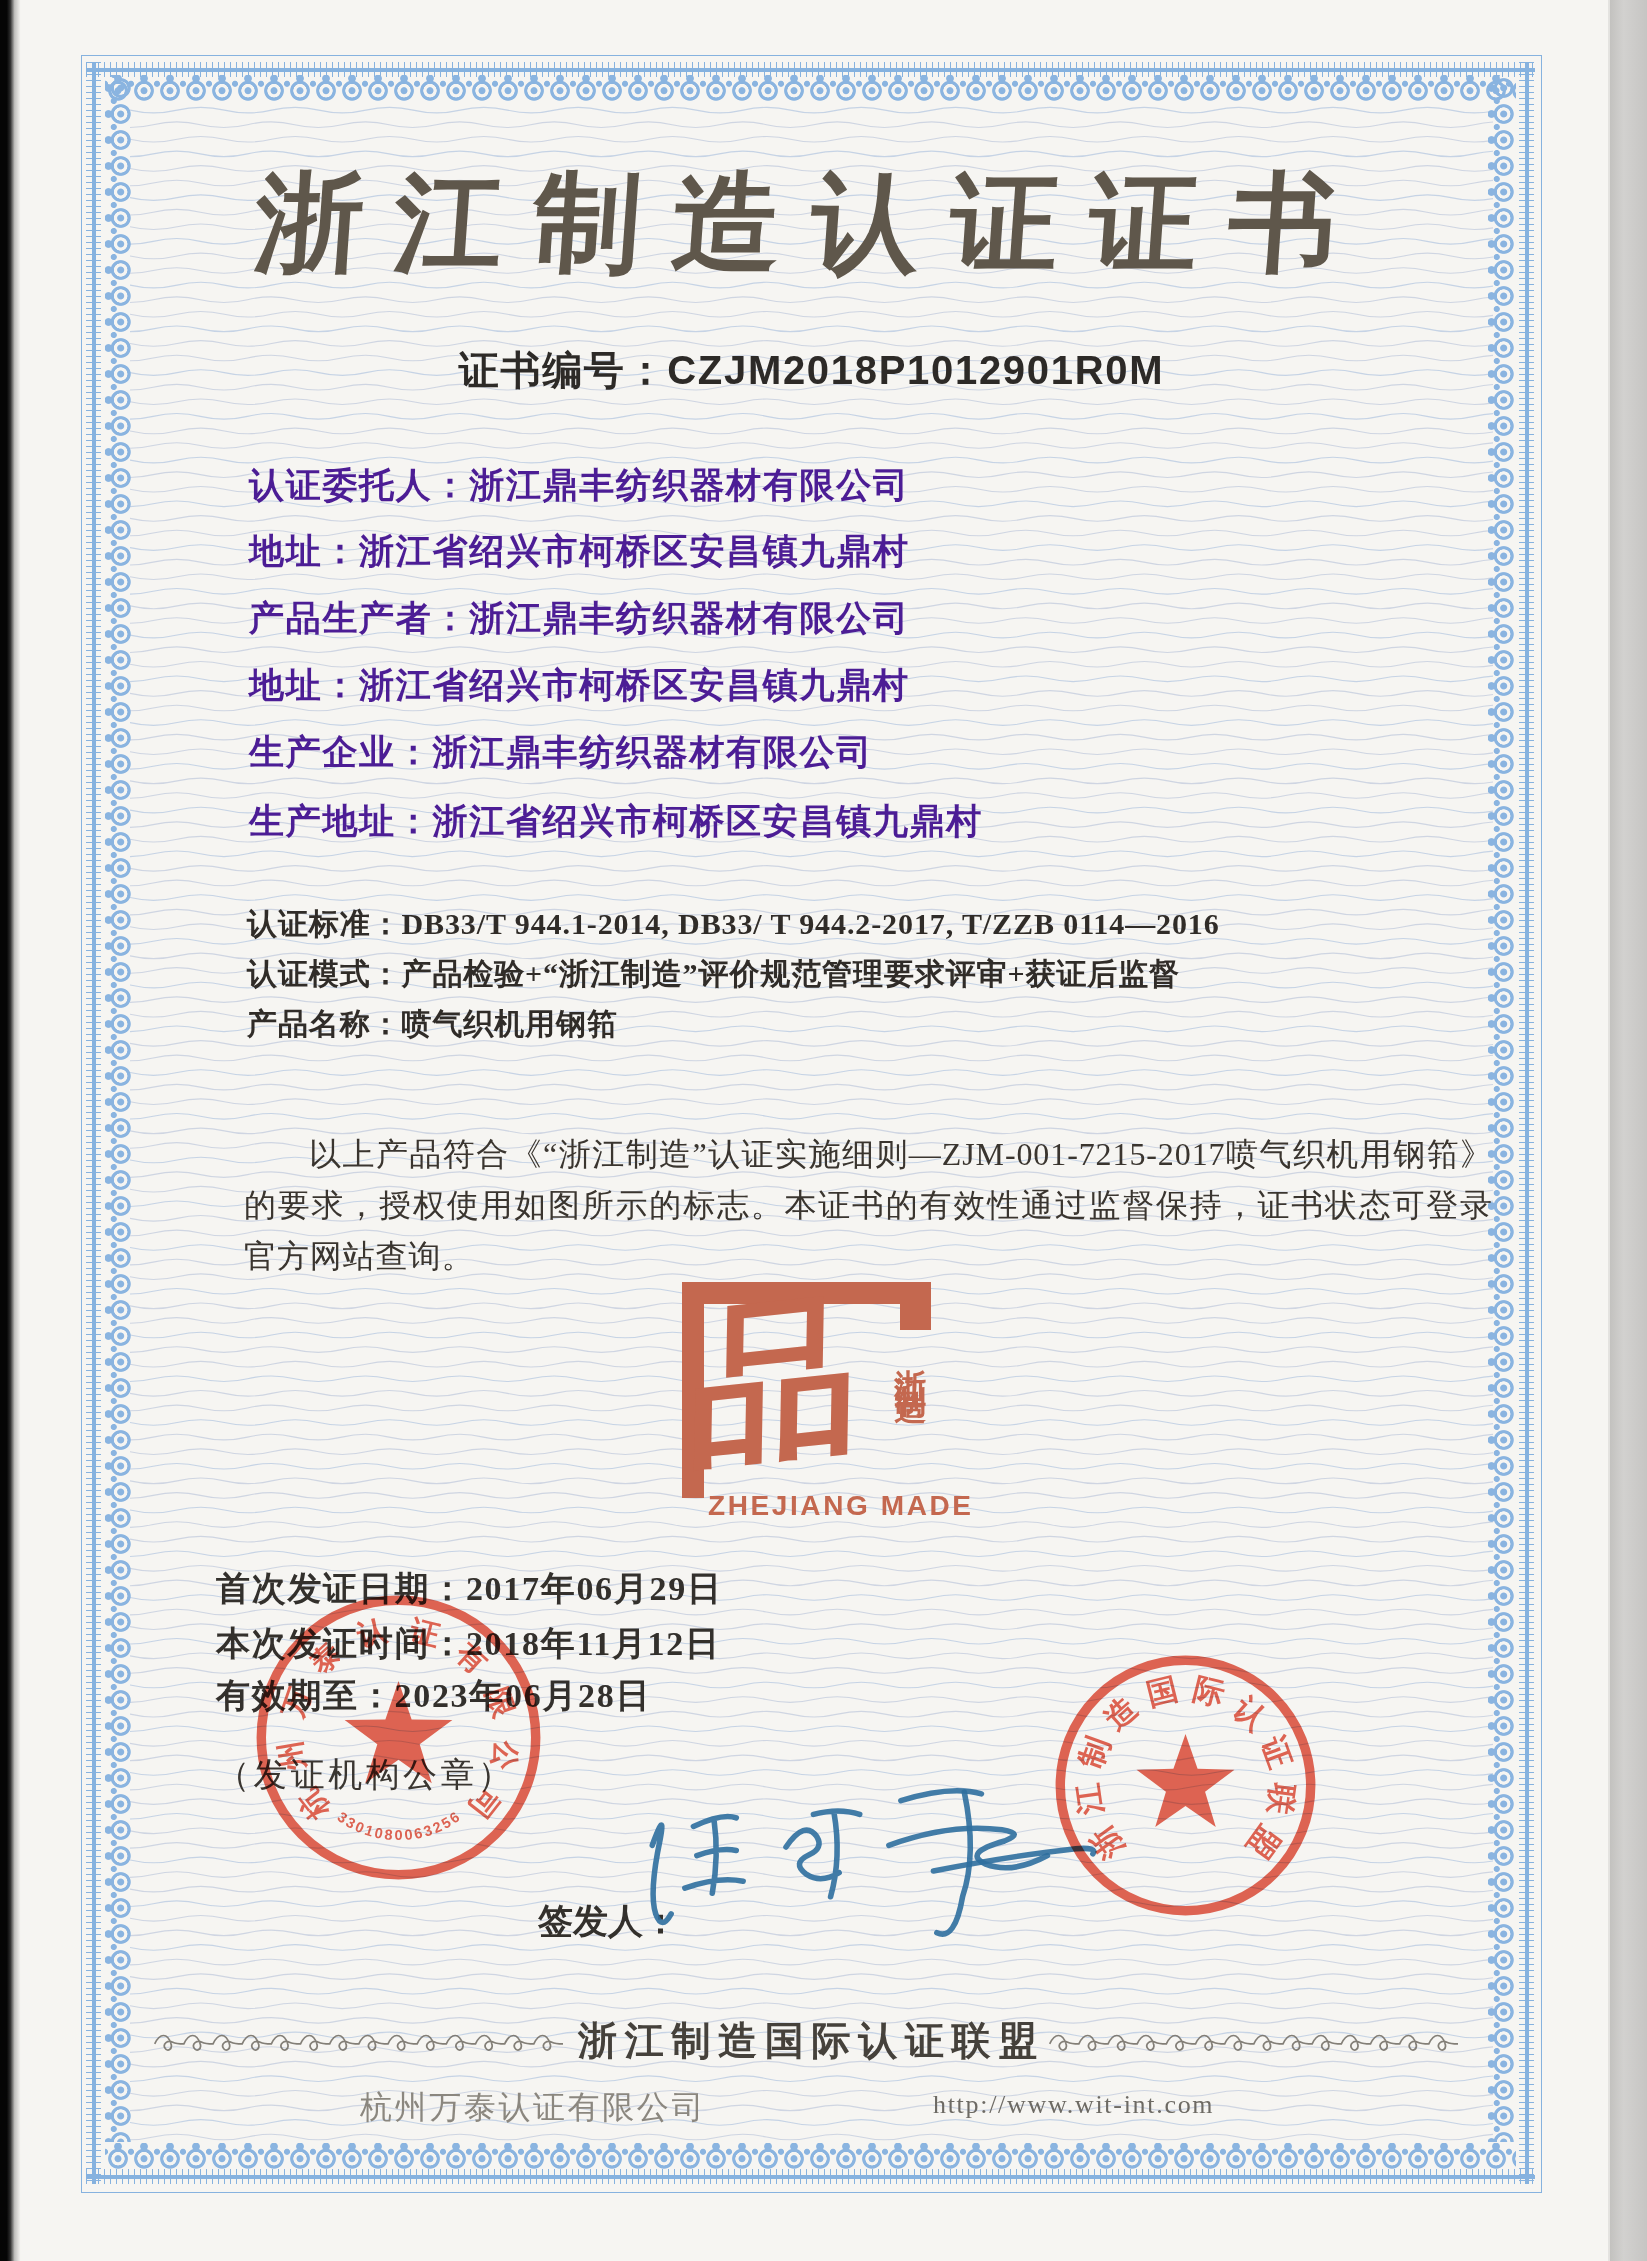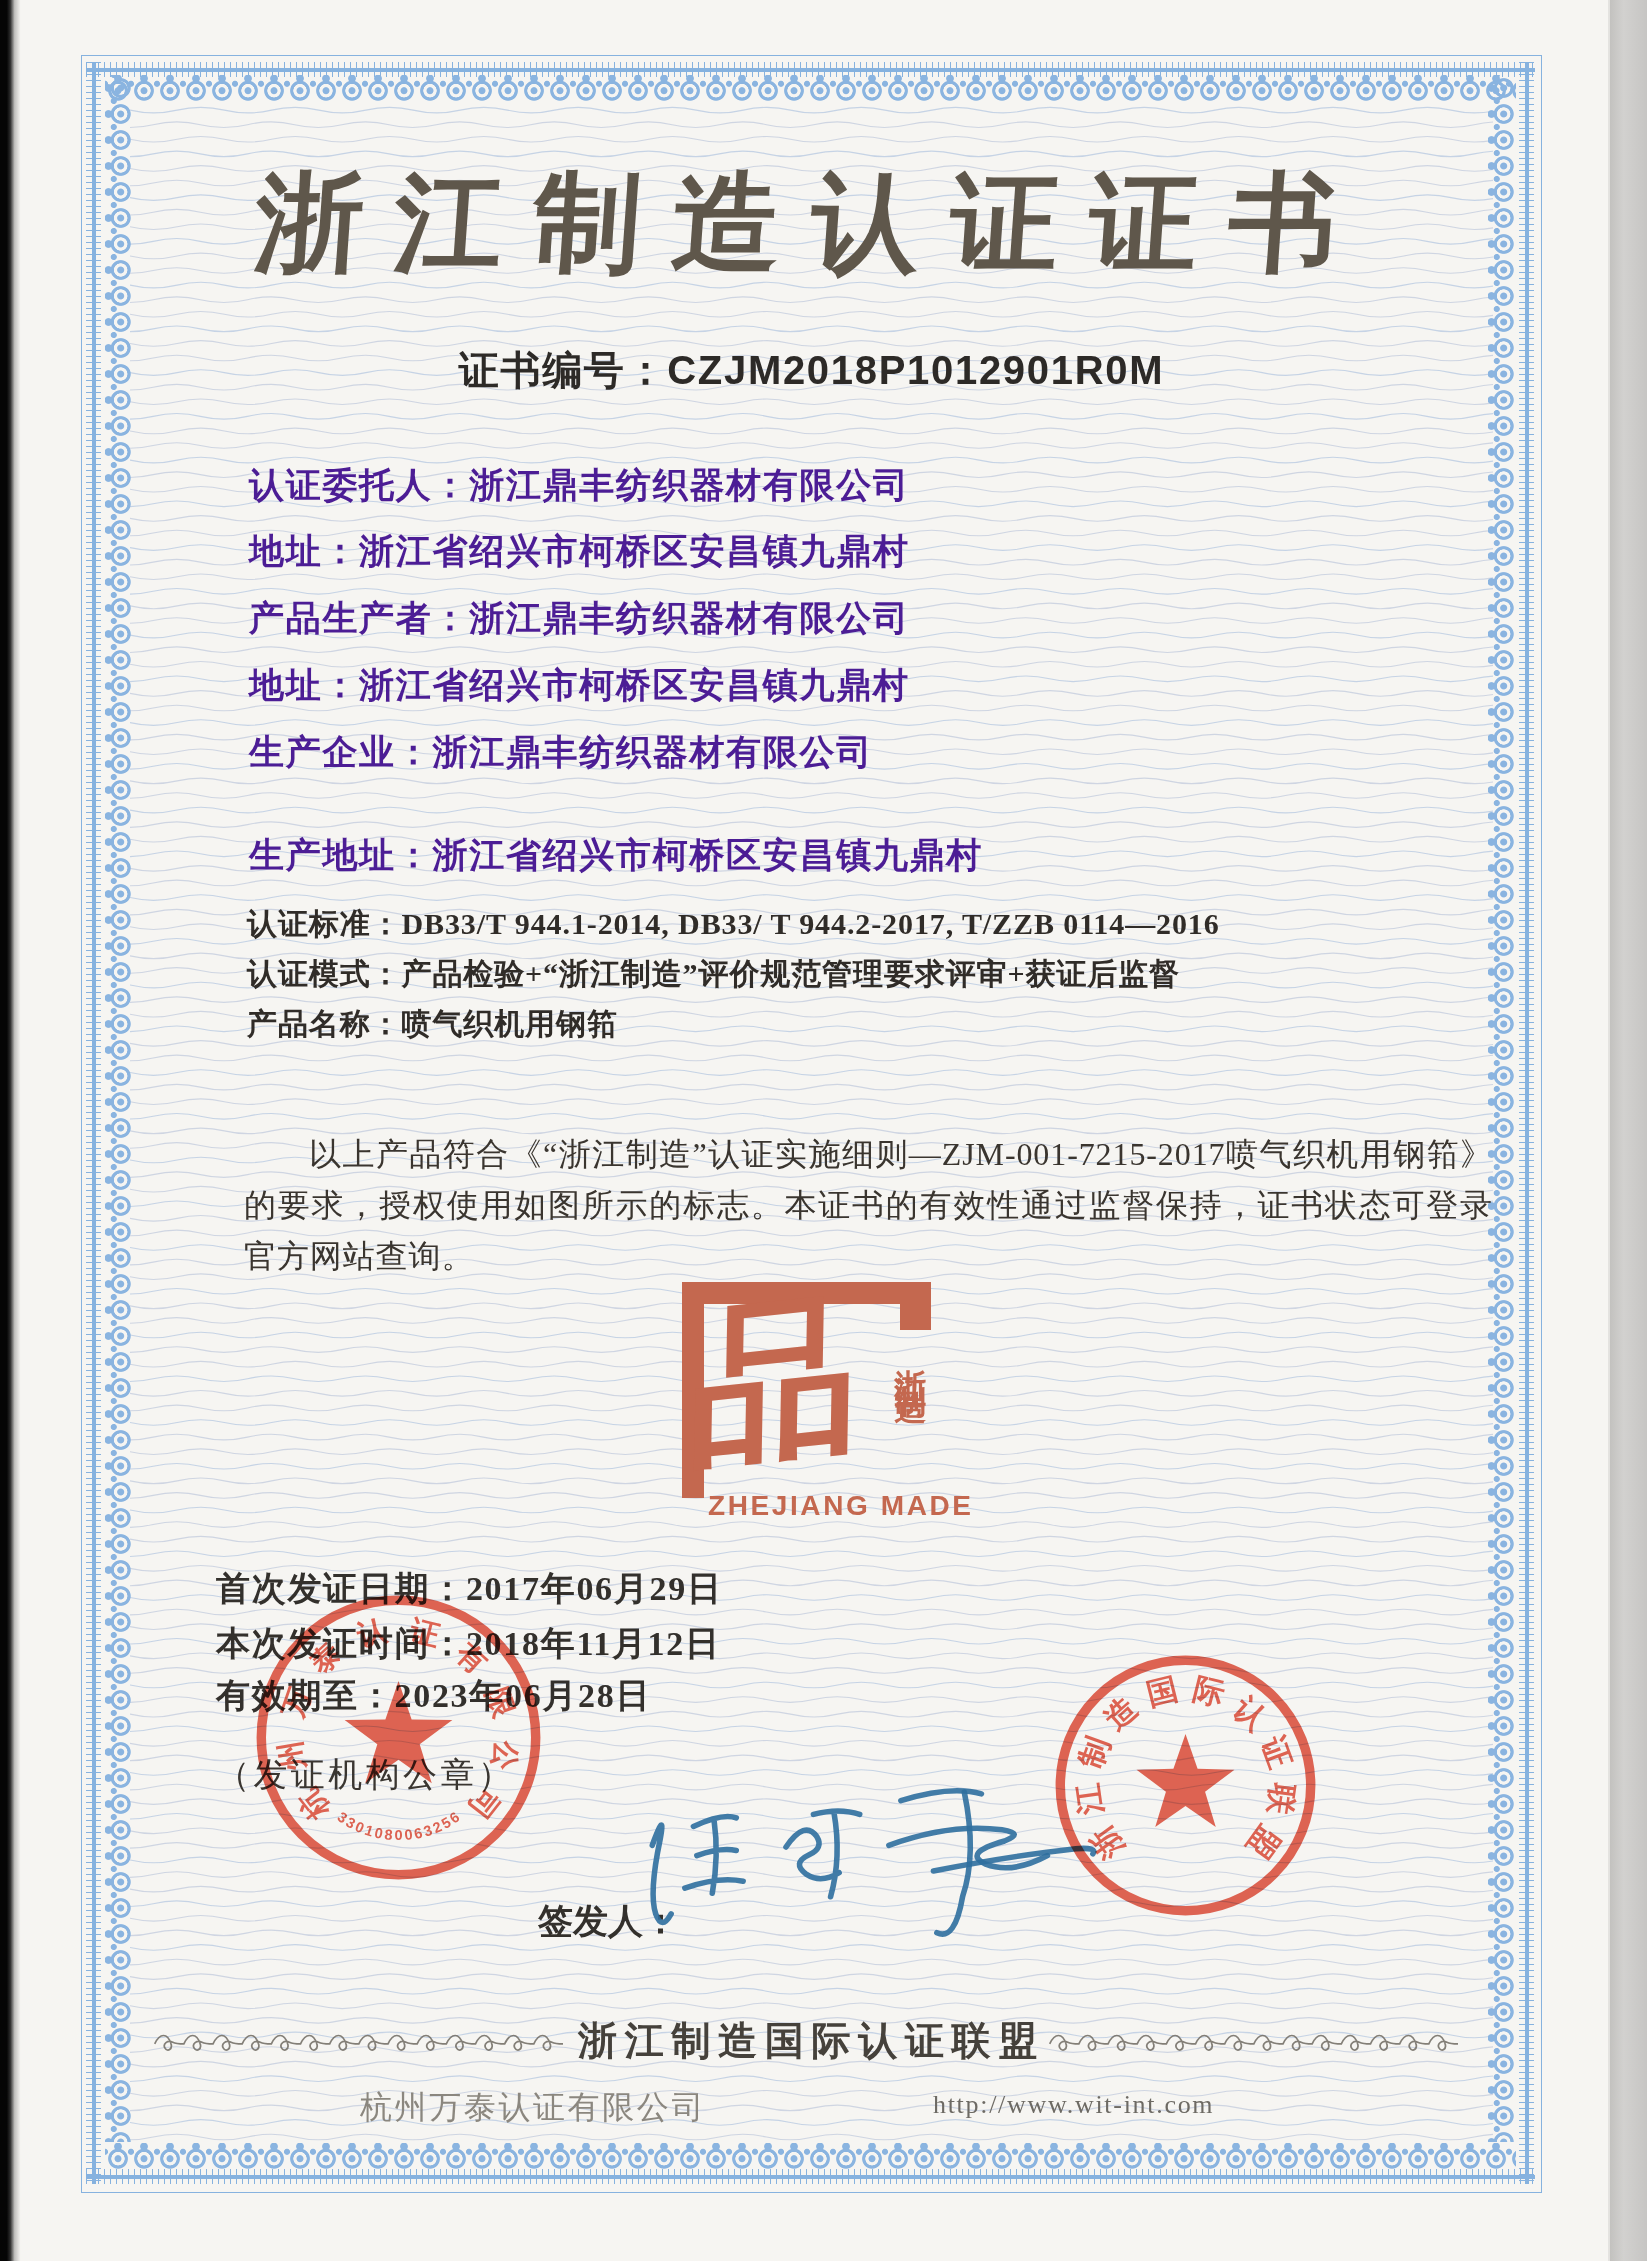--- a/index.html
+++ b/index.html
@@ -226,21 +226,21 @@
   <div class="abs floral v" style="left:1488px;top:75px;height:2067px;"></div>
 
   <div class="abs centered title">浙江制造认证证书</div>
   <div class="abs centered certno">证书编号：CZJM2018P1012901R0M</div>
 
   <div class="abs info-line" style="top:462px">认证委托人：浙江鼎丰纺织器材有限公司</div>
   <div class="abs info-line" style="top:528px">地址：浙江省绍兴市柯桥区安昌镇九鼎村</div>
   <div class="abs info-line" style="top:595px">产品生产者：浙江鼎丰纺织器材有限公司</div>
   <div class="abs info-line" style="top:662px">地址：浙江省绍兴市柯桥区安昌镇九鼎村</div>
   <div class="abs info-line" style="top:729px">生产企业：浙江鼎丰纺织器材有限公司</div>
-  <div class="abs info-line" style="top:832px">生产地址：浙江省绍兴市柯桥区安昌镇九鼎村</div>
+  <div class="abs info-line" style="top:798px">生产地址：浙江省绍兴市柯桥区安昌镇九鼎村</div>
 
   <div class="abs spec-line" style="top:904px">认证标准：DB33/T 944.1-2014, DB33/ T 944.2-2017, T/ZZB 0114—2016</div>
   <div class="abs spec-line" style="top:954px">认证模式：产品检验+“浙江制造”评价规范管理要求评审+获证后监督</div>
   <div class="abs spec-line" style="top:1004px">产品名称：喷气织机用钢筘</div>
 
   <div class="abs para">以上产品符合《“浙江制造”认证实施细则—ZJM-001-7215-2017喷气织机用钢筘》的要求，授权使用如图所示的标志。本证书的有效性通过监督保持，证书状态可登录官方网站查询。</div>
 
   <div class="abs logo">
     <div class="bar" style="left:0;top:0;width:249px;height:22px"></div>
     <div class="bar" style="left:0;top:0;width:22px;height:216px"></div>

